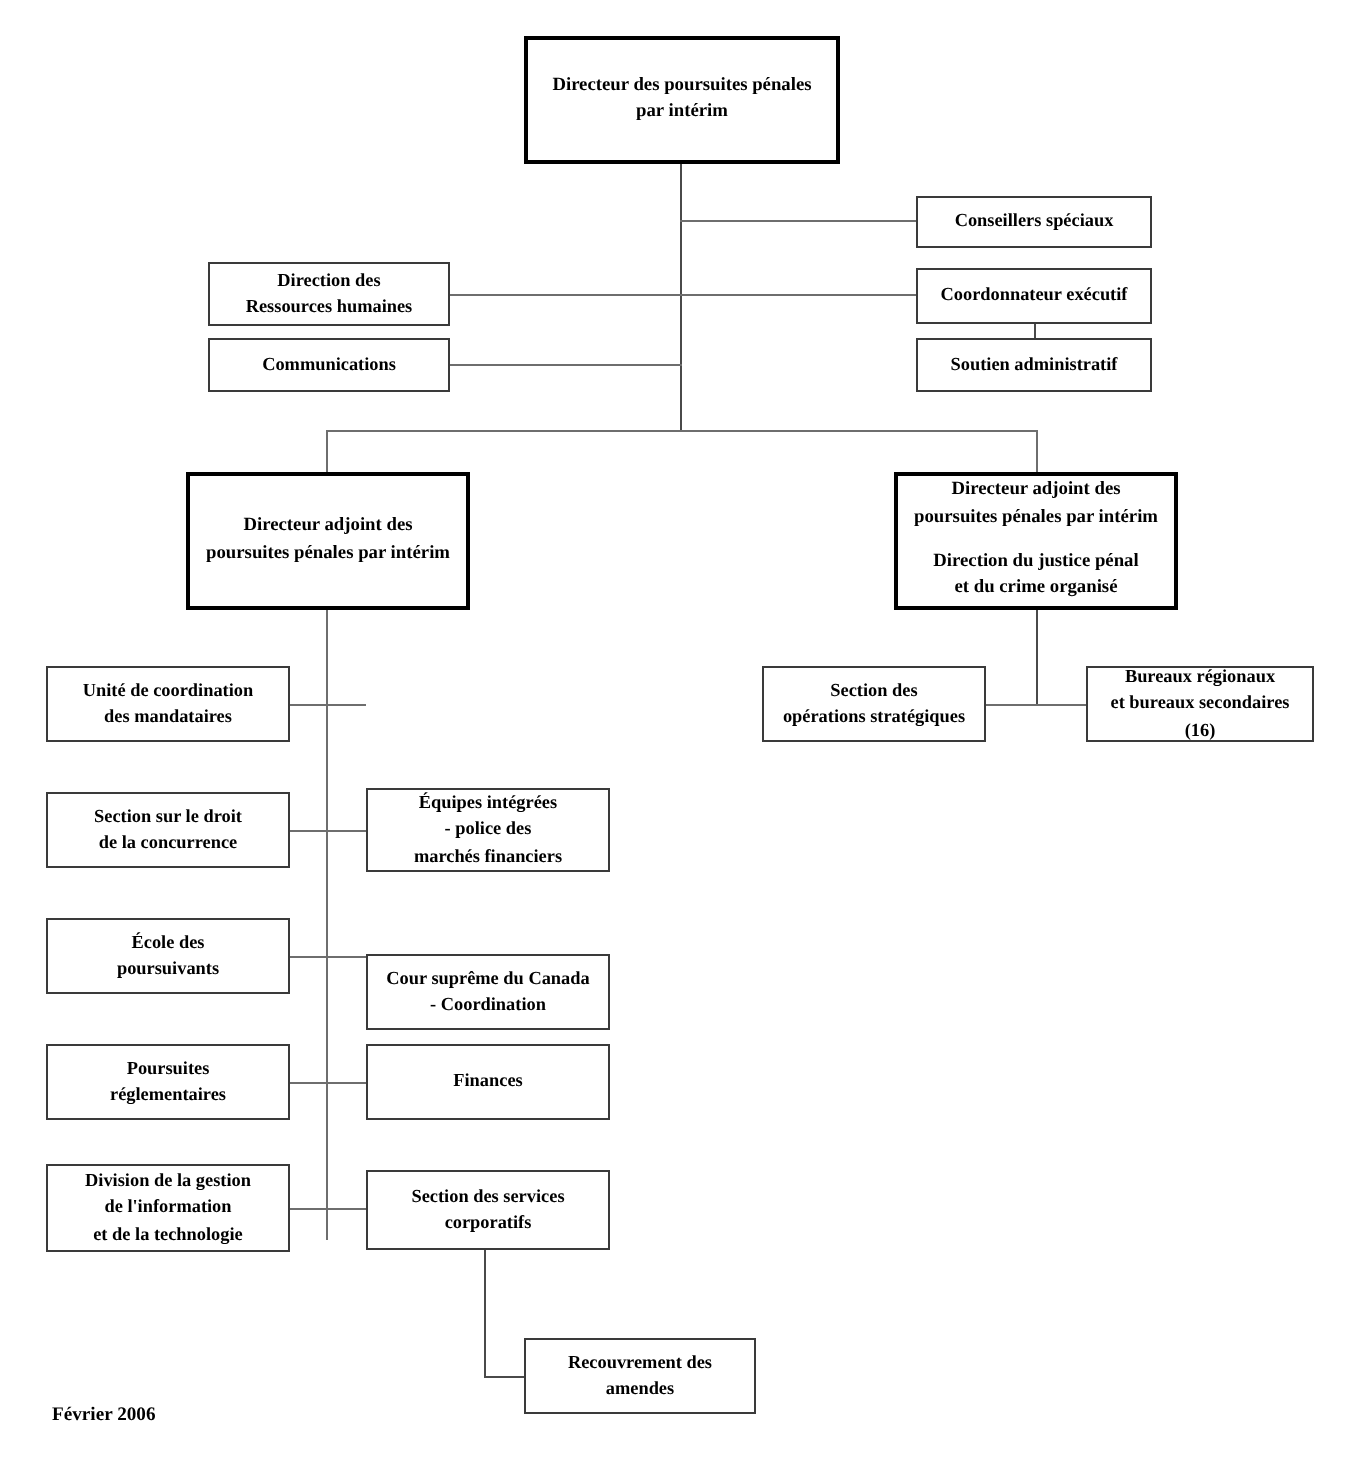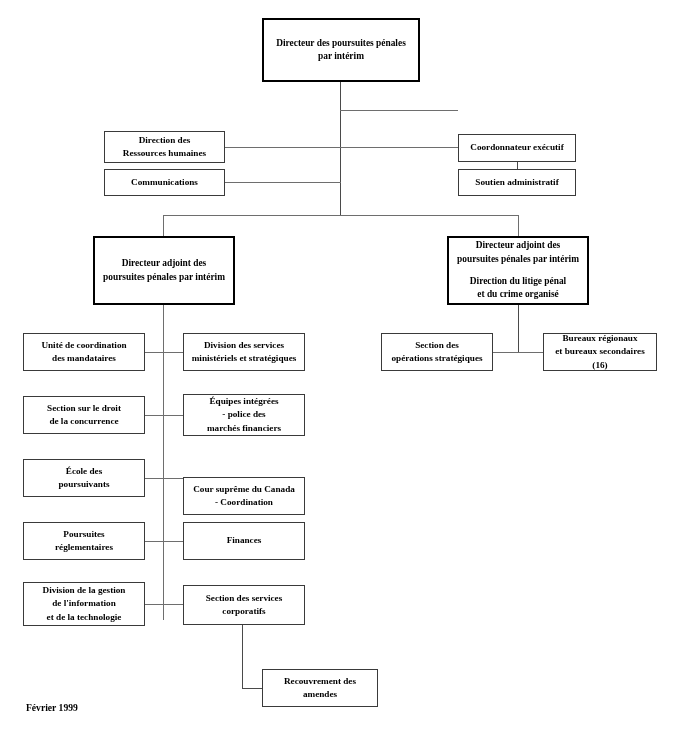--- a/index.html
+++ b/index.html
@@ -99,20 +99,23 @@
   <div class="ln h dark" style="left:242px; top:688px; width:20px;"></div>
 
   <div class="ln v dark" style="left:518px; top:305px; height:47px;"></div>
   <div class="ln h" style="left:493px; top:352px; width:50px;"></div>
 
   <div class="box thick" style="left:262px; top:18px; width:158px; height:64px;">
     <span class="txt">Directeur des poursuites pénales
 par intérim</span>
   </div>
 
+  <div class="box" style="left:458px; top:98px; width:118px; height:26px;">
+    <span class="txt">Conseillers spéciaux</span>
+  </div>
   <div class="box" style="left:458px; top:134px; width:118px; height:28px;">
     <span class="txt">Coordonnateur exécutif</span>
   </div>
   <div class="box" style="left:104px; top:131px; width:121px; height:32px;">
     <span class="txt">Direction des
 Ressources humaines</span>
   </div>
 
   <div class="box" style="left:458px; top:169px; width:118px; height:27px;">
     <span class="txt">Soutien administratif</span>
@@ -121,21 +124,21 @@
     <span class="txt">Communications</span>
   </div>
 
   <div class="box thick stacked" style="left:93px; top:236px; width:142px; height:69px;">
     <span class="txt">Directeur adjoint des
 poursuites pénales par intérim</span>
   </div>
   <div class="box thick stacked" style="left:447px; top:236px; width:142px; height:69px;">
     <span class="txt">Directeur adjoint des
 poursuites pénales par intérim</span>
-    <span class="txt2">Direction du litige pénal
+    <span class="txt2">Direction du justice pénal
 et du crime organisé</span>
   </div>
 
   <div class="box" style="left:23px; top:333px; width:122px; height:38px;">
     <span class="txt">Unité de coordination
 des mandataires</span>
   </div>
   <div class="box" style="left:23px; top:396px; width:122px; height:38px;">
     <span class="txt">Section sur le droit
 de la concurrence</span>
@@ -147,24 +150,20 @@
   <div class="box" style="left:23px; top:522px; width:122px; height:38px;">
     <span class="txt">Poursuites
 réglementaires</span>
   </div>
   <div class="box" style="left:23px; top:582px; width:122px; height:44px;">
     <span class="txt">Division de la gestion
 de l'information
 et de la technologie</span>
   </div>
 
-  <div class="box" style="left:183px; top:333px; width:122px; height:38px;">
-    <span class="txt">Division des services
-ministériels et stratégiques</span>
-  </div>
   <div class="box" style="left:183px; top:394px; width:122px; height:42px;">
     <span class="txt">Équipes intégrées
 - police des
 marchés financiers</span>
   </div>
   <div class="box" style="left:183px; top:459px; width:122px; height:38px;margin-top:18px;">
     <span class="txt">Cour suprême du Canada
 - Coordination</span>
   </div>
   <div class="box" style="left:183px; top:522px; width:122px; height:38px;">
@@ -181,15 +180,15 @@
   </div>
 
   <div class="box" style="left:262px; top:669px; width:116px; height:38px;">
     <span class="txt">Recouvrement des amendes</span>
   </div>
   <div class="box" style="left:543px; top:333px; width:114px; height:38px;">
     <span class="txt">Bureaux régionaux
 et bureaux secondaires (16)</span>
   </div>
 
-  <div id="date-footer" style="left:26px; top:702px;">Février 1999</div>
+  <div id="date-footer" style="left:26px; top:702px;">Février 2006</div>
 
 </div>
 
 </body></html>

